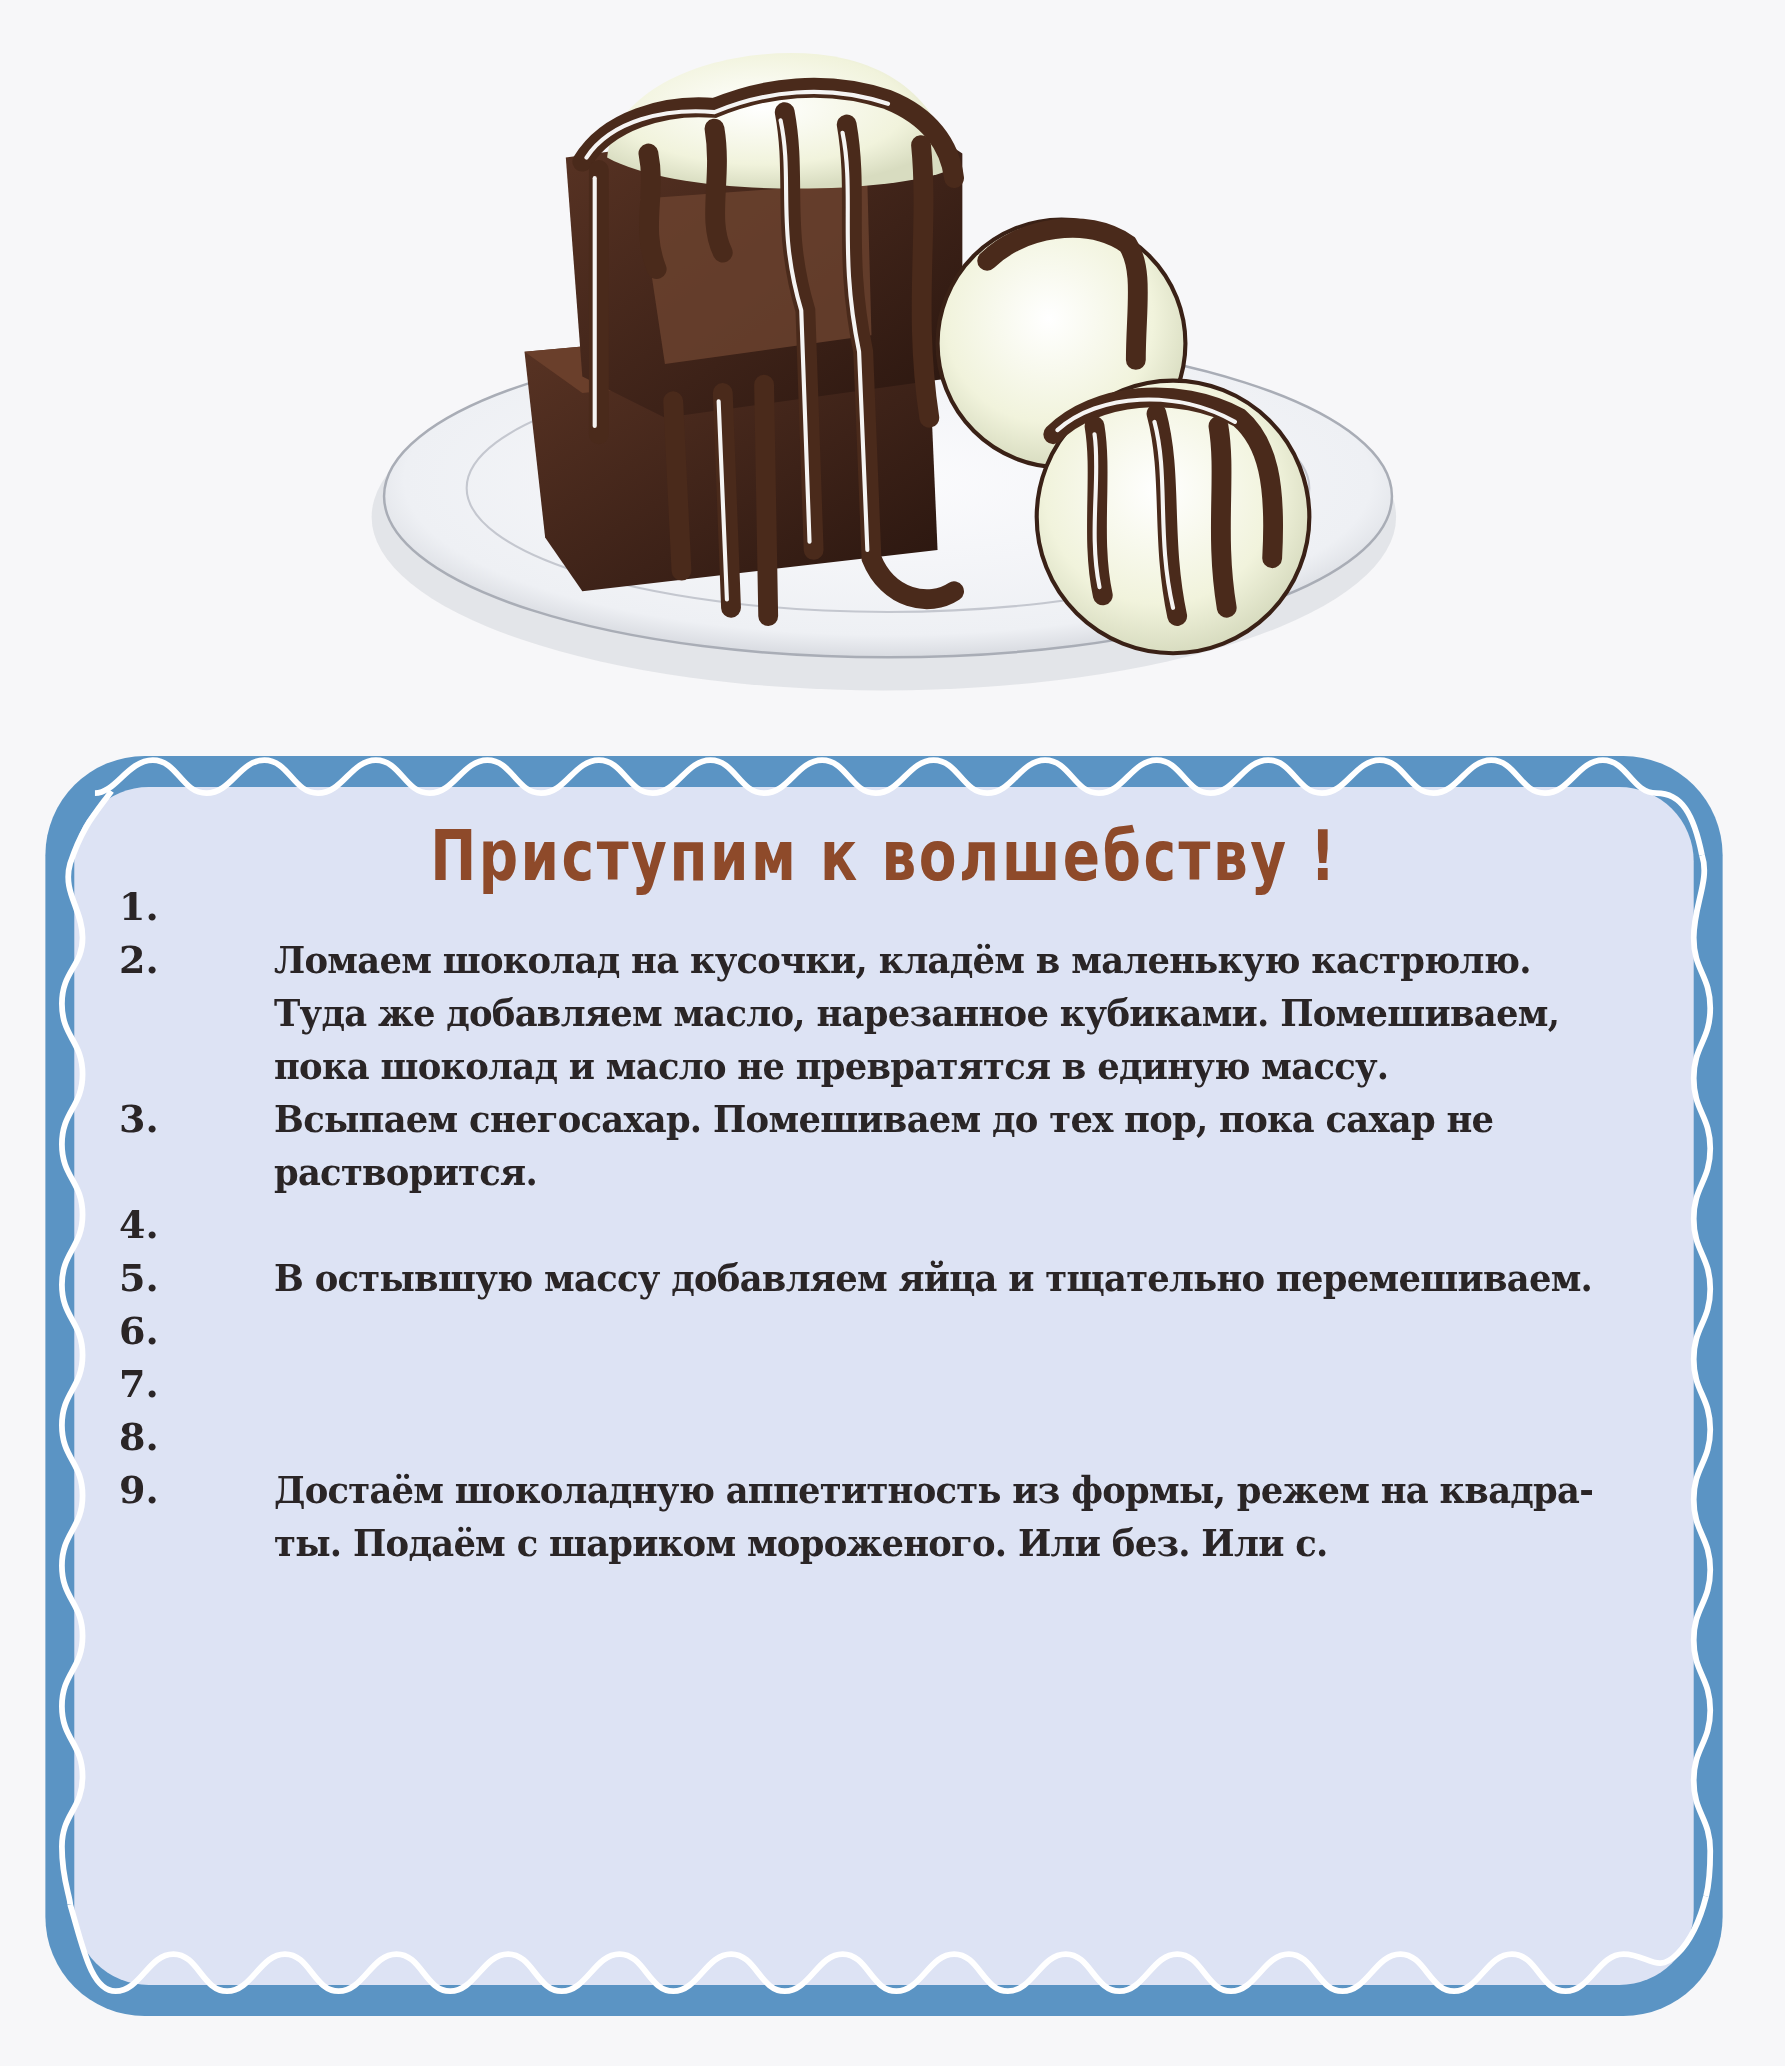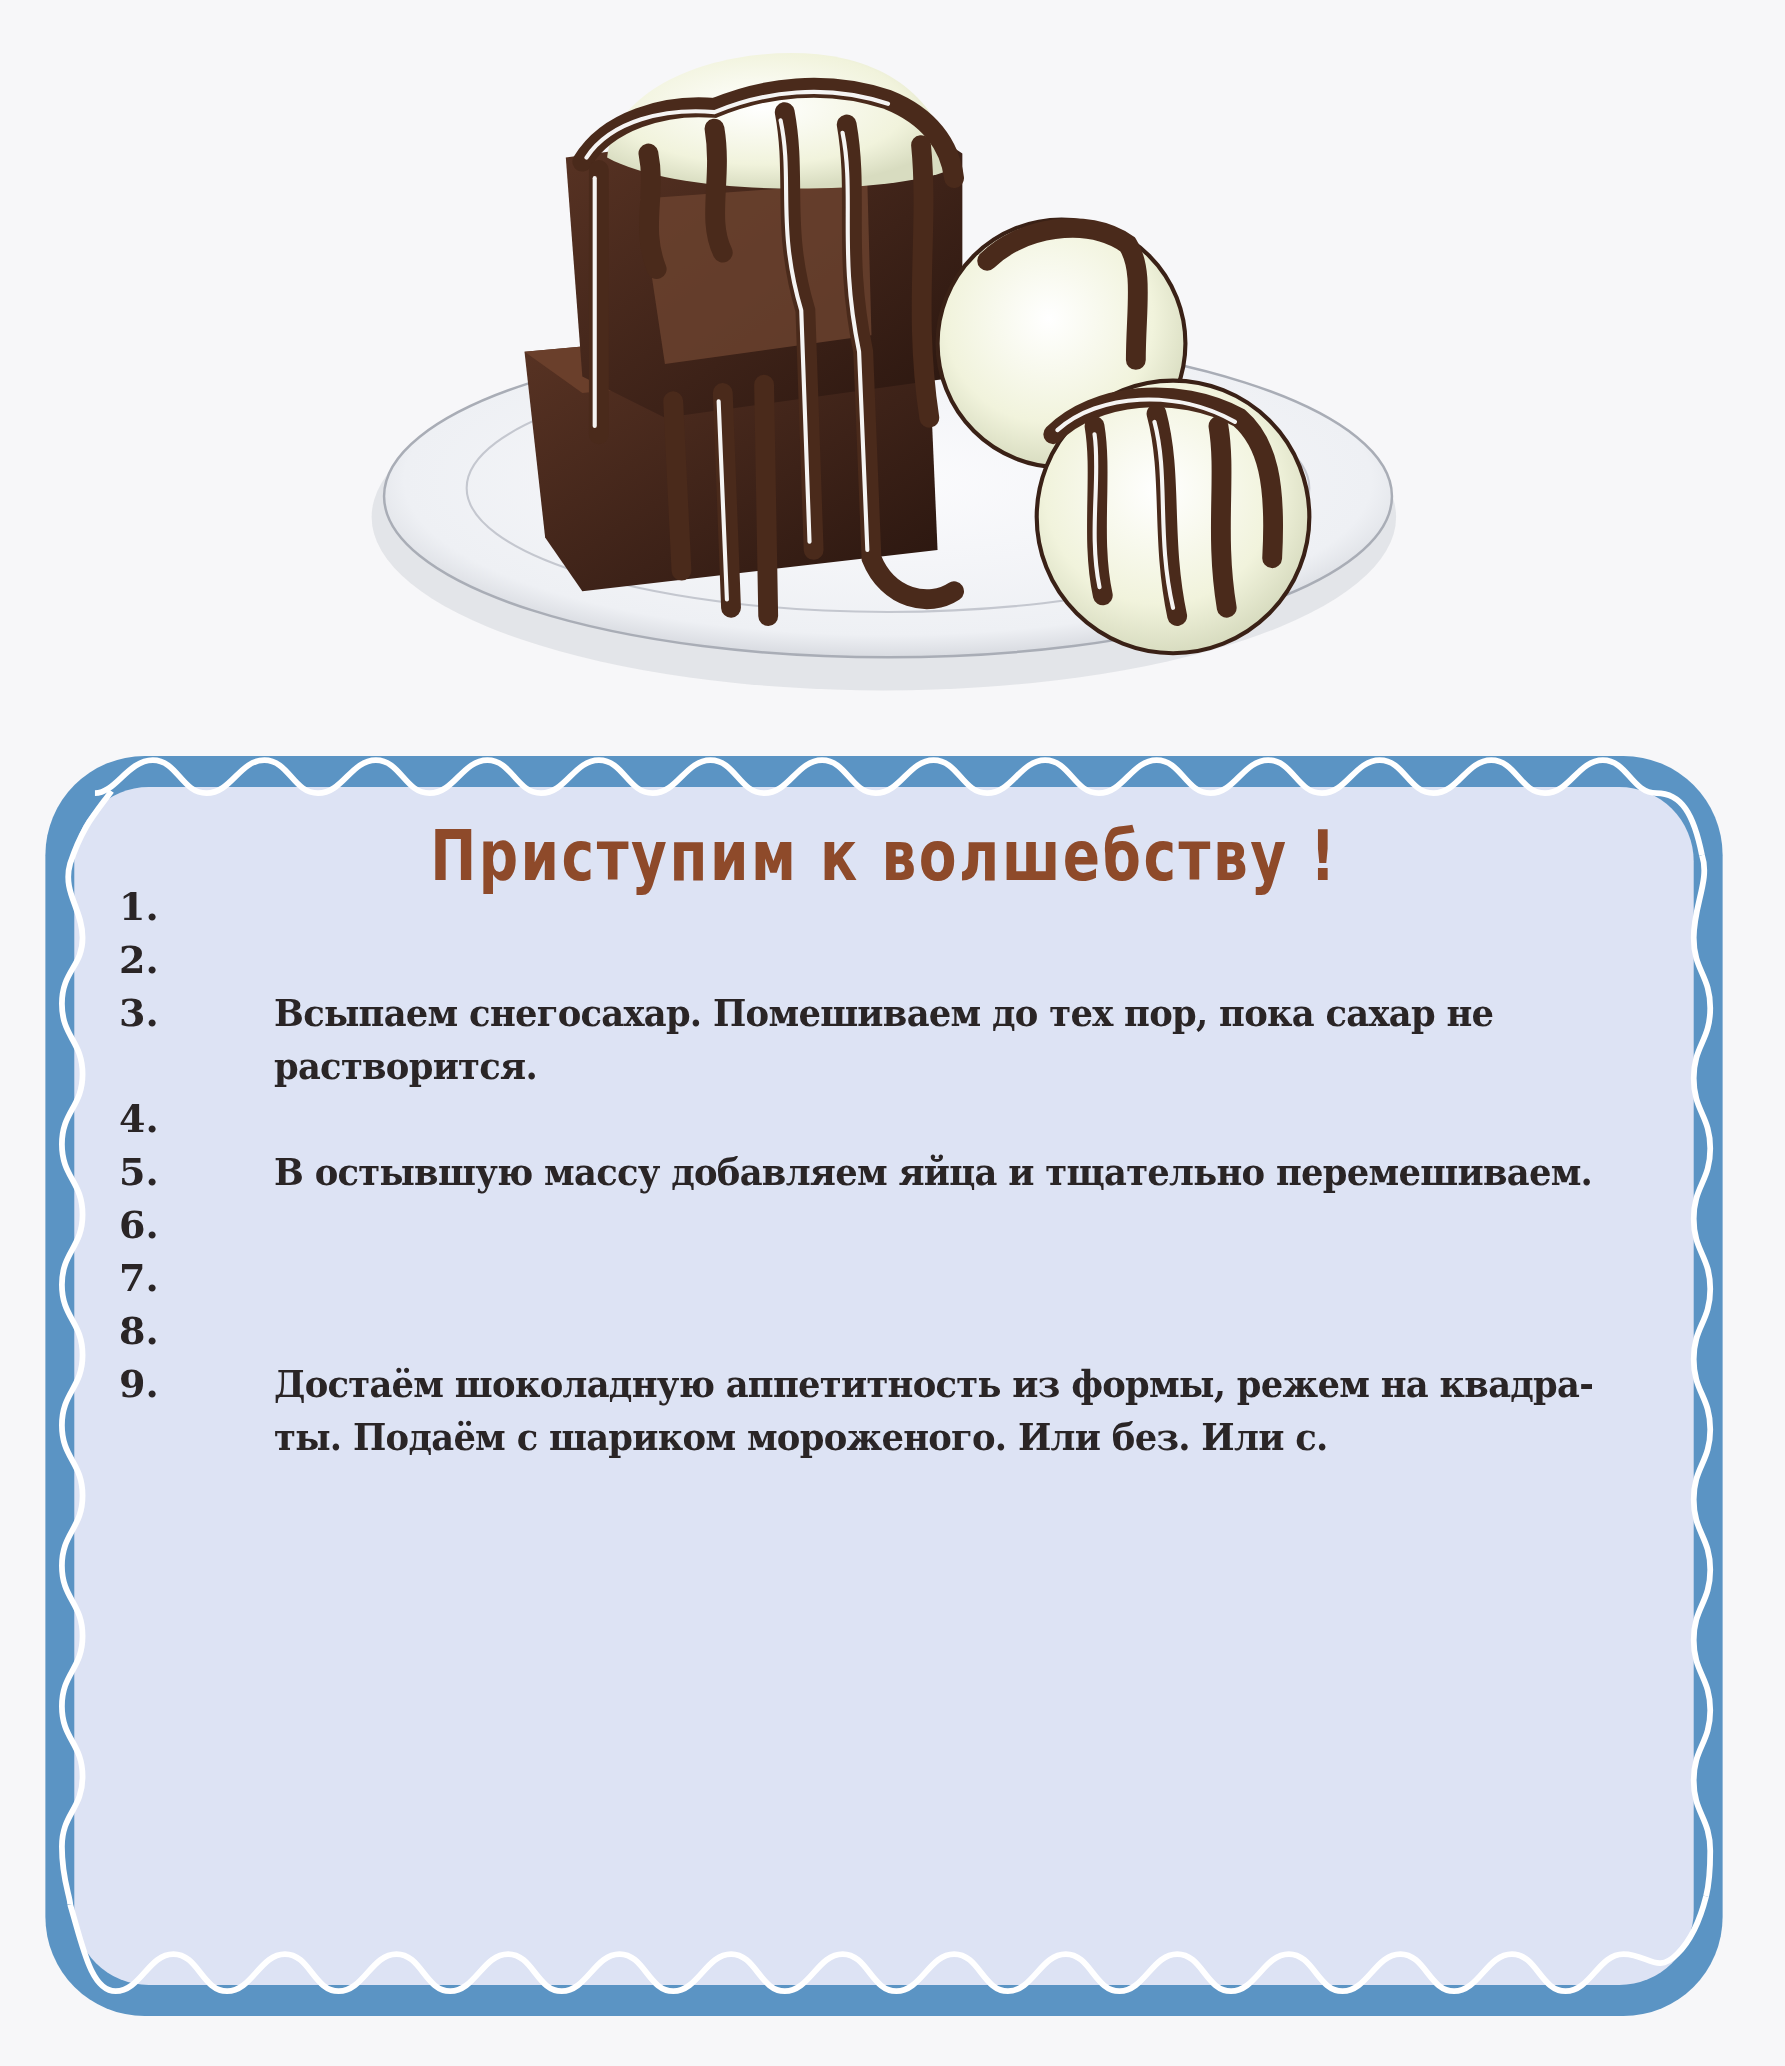--- a/index.html
+++ b/index.html
@@ -119,20 +119,25 @@
   </svg>
 
   <div class="title">Приступим к волшебству !</div>
 
   <div class="steps">
     <div class="step">
       <div class="step-num">1.</div>
     </div>
     <div class="step">
       <div class="step-num">2.</div>
+      <div class="step-lines">
+        <span class="line">Ломаем шоколад на кусочки, кладём в маленькую кастрюлю.</span>
+        <span class="line">Туда же добавляем масло, нарезанное кубиками. Помешиваем,</span>
+        <span class="line">пока шоколад и масло не превратятся в единую массу.</span>
+      </div>
     </div>
     <div class="step">
       <div class="step-num">3.</div>
       <div class="step-lines">
         <span class="line">Всыпаем снегосахар. Помешиваем до тех пор, пока сахар не</span>
         <span class="line">растворится.</span>
       </div>
     </div>
     <div class="step">
       <div class="step-num">4.</div>

